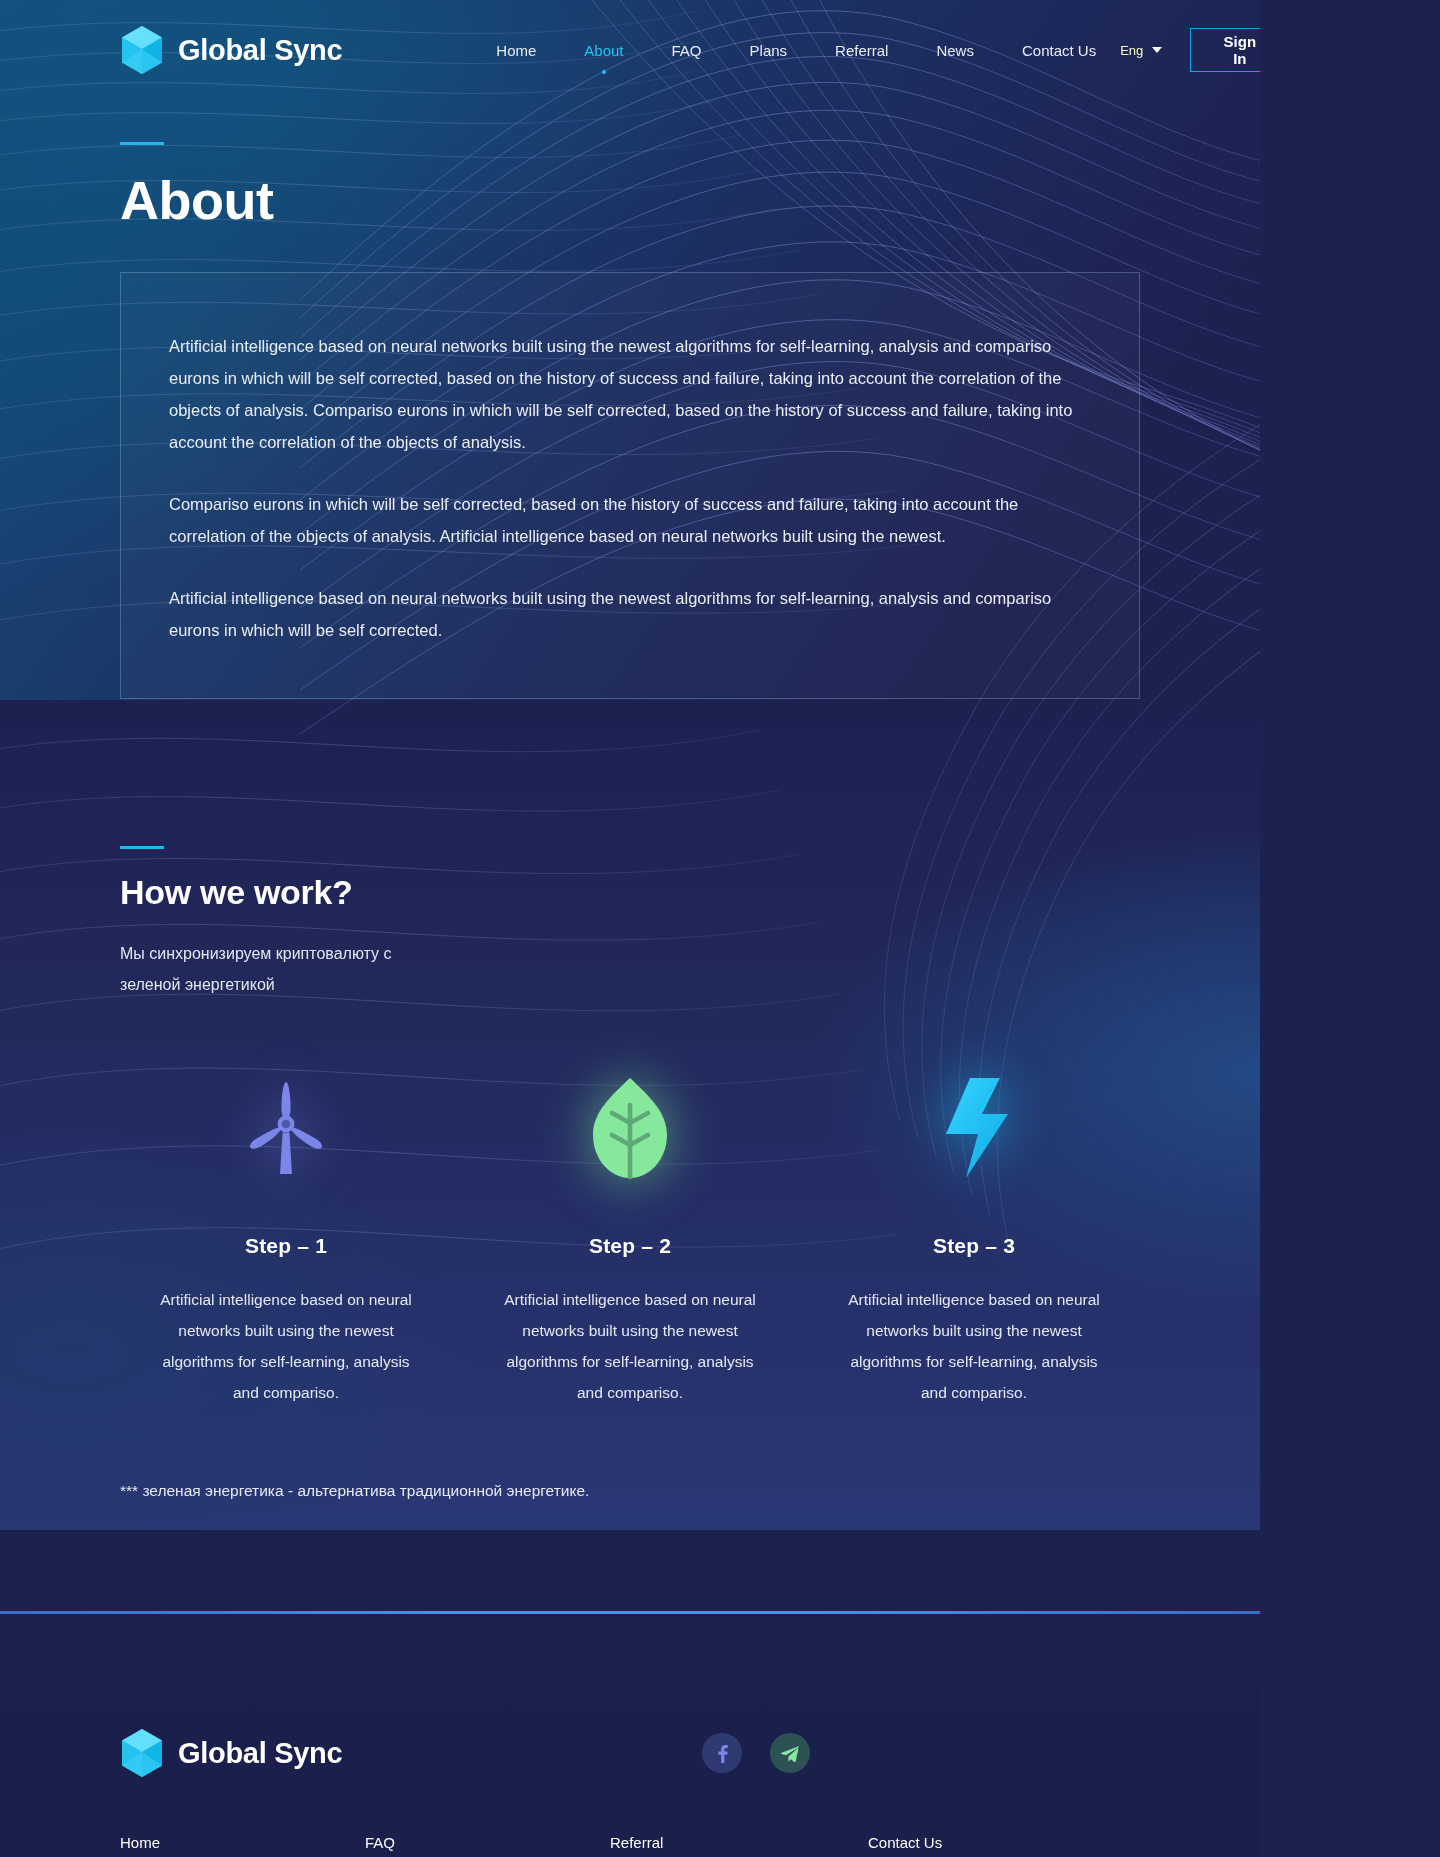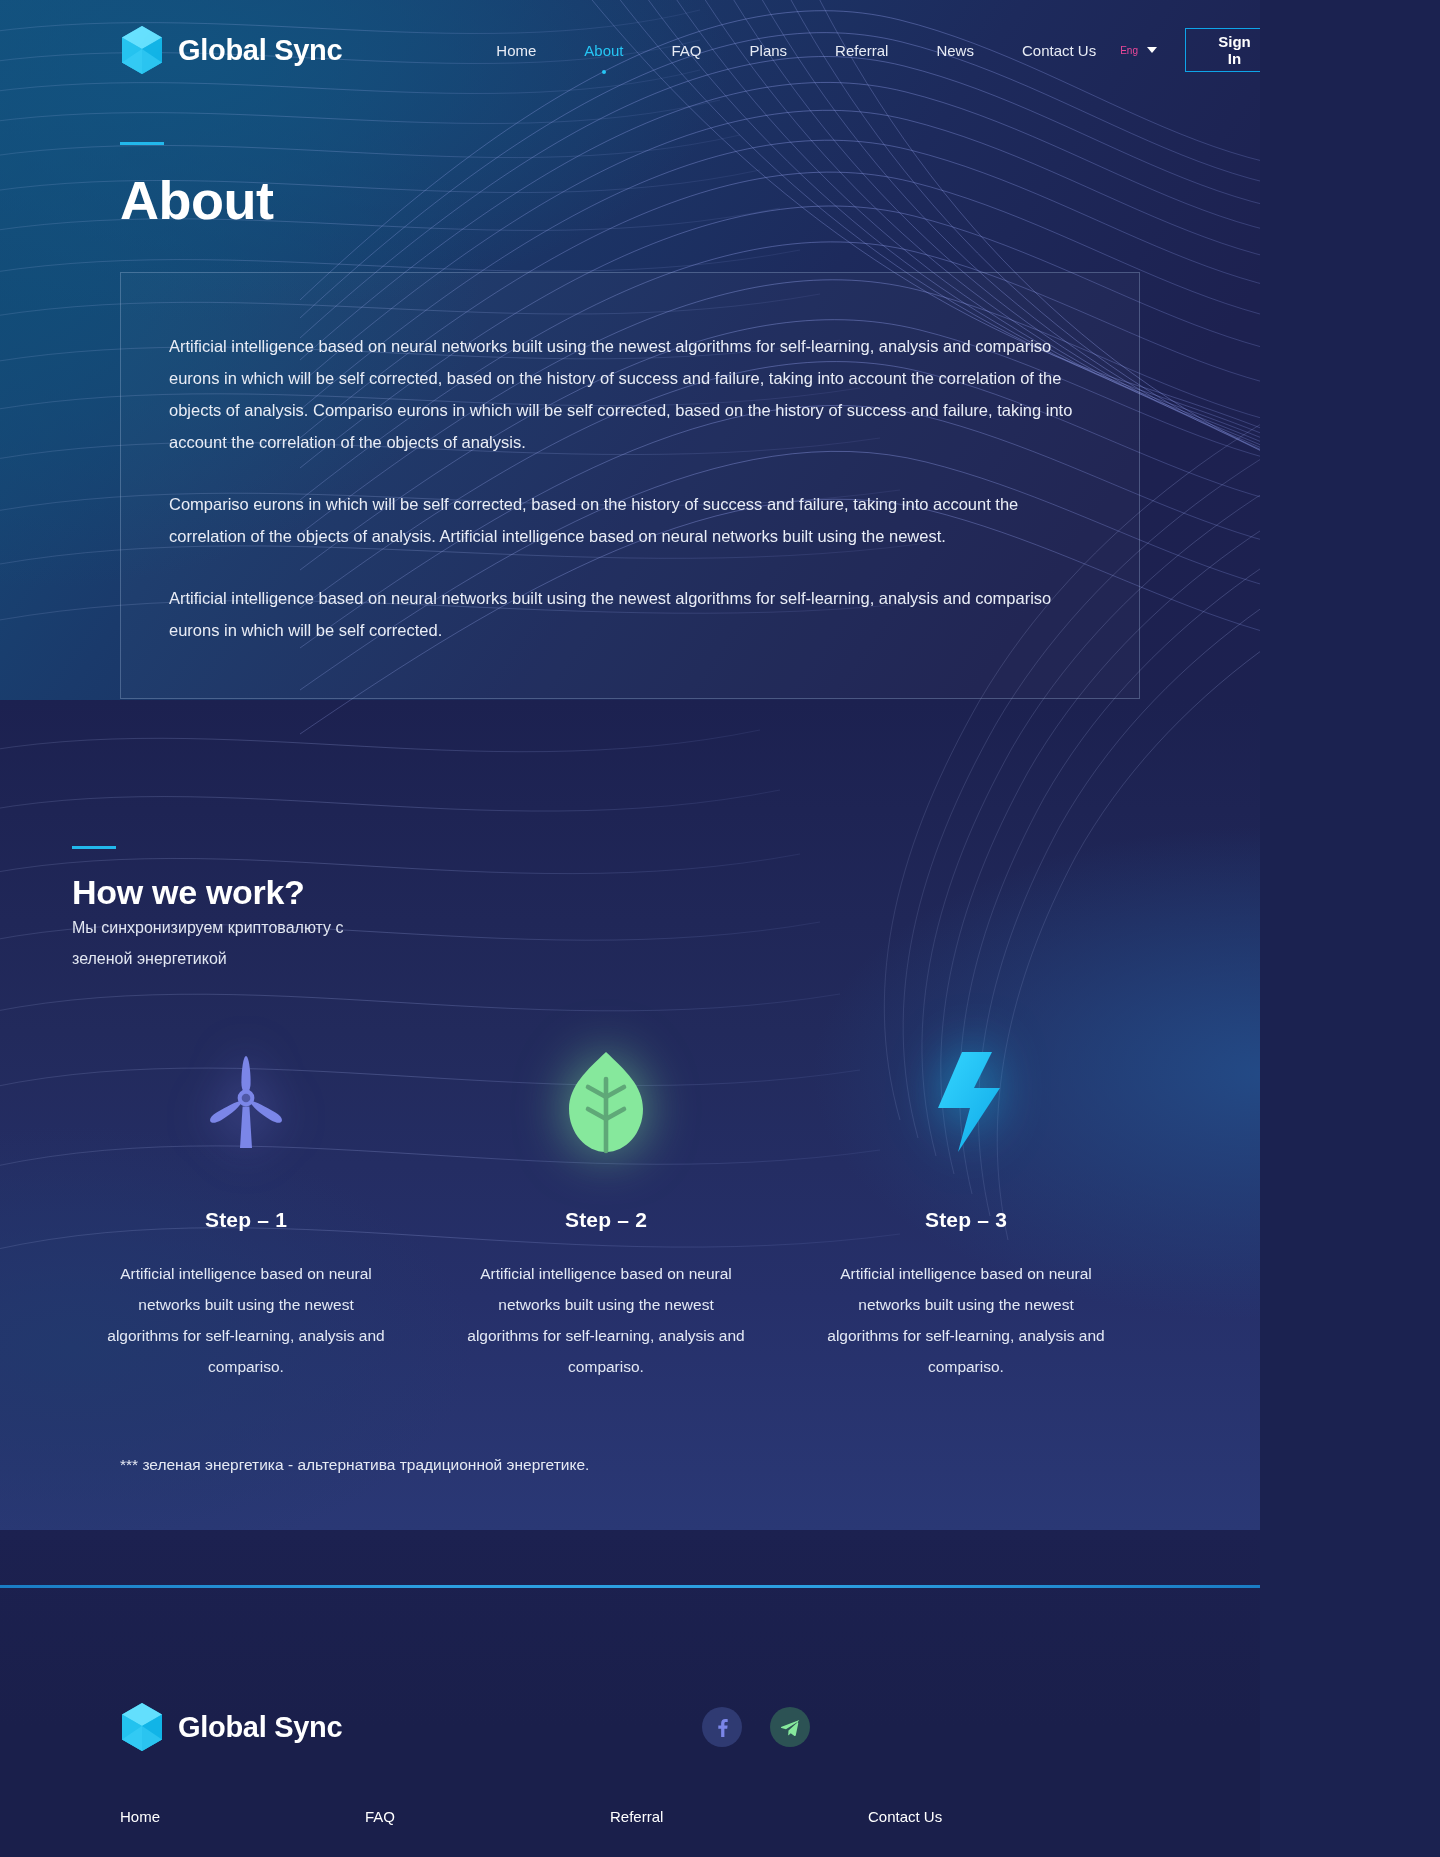--- a/index.html
+++ b/index.html
@@ -116,22 +116,22 @@
   .nav-right {
     margin-left: auto;
     display: flex;
     align-items: center;
     gap: 28px;
   }
   .lang-select {
     display: flex;
     align-items: center;
     gap: 9px;
-    font-size: 10px;
-    color: #ec4899;
+    font-size: 13px;
+    color: #fef9c3;
     cursor: pointer;
   }
   .caret {
     width: 0; height: 0;
     border-left: 5px solid transparent;
     border-right: 5px solid transparent;
     border-top: 6px solid #ffffff;
   }
   .signin-group {
     display: flex;
@@ -190,28 +190,29 @@
   }
   .intro-card p {
     font-size: 16.5px;
     line-height: 32px;
     color: #e9edf6;
     max-width: 1090px;
   }
   .intro-card p + p { margin-top: 30px; }
 
   
-  .how-section { padding: 147px 120px 0 72px; }
+  .how-section { padding: 147px 120px 0 120px; }
   .section-title {
     font-size: 34px;
     font-weight: 700;
     letter-spacing: -0.3px;
     color: #ffffff;
   }
   .section-sub {
+    margin-top: 26px;
     font-size: 16px;
     line-height: 31px;
     color: #e2e7f2;
     max-width: 330px;
   }
 
   
   .steps {
     display: flex;
     margin-top: 68px;

